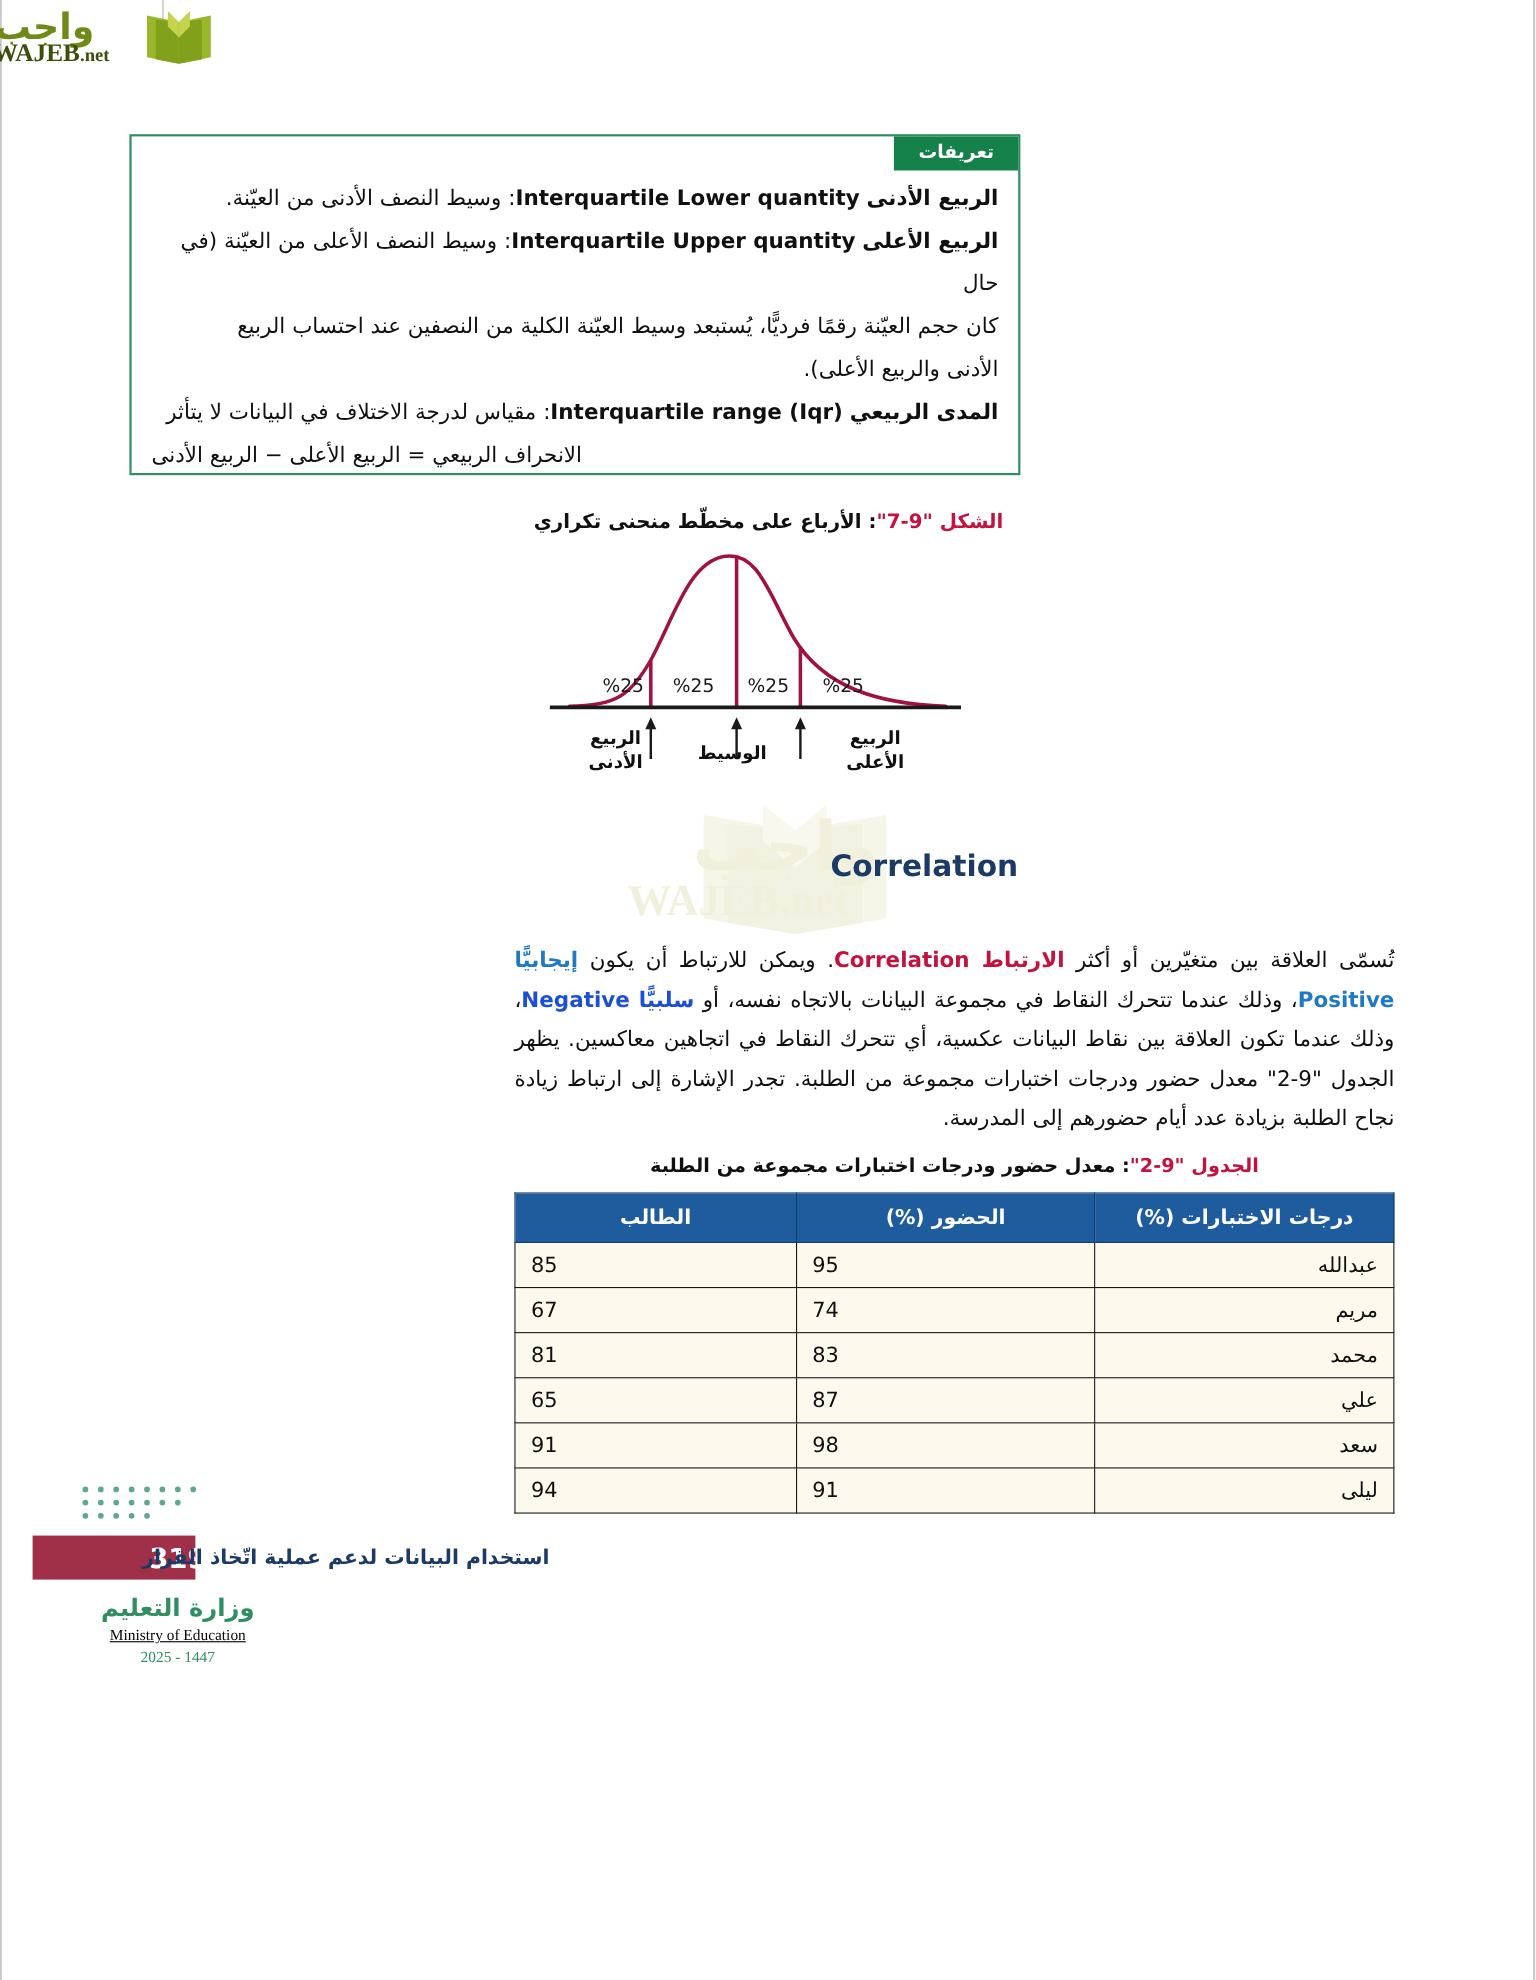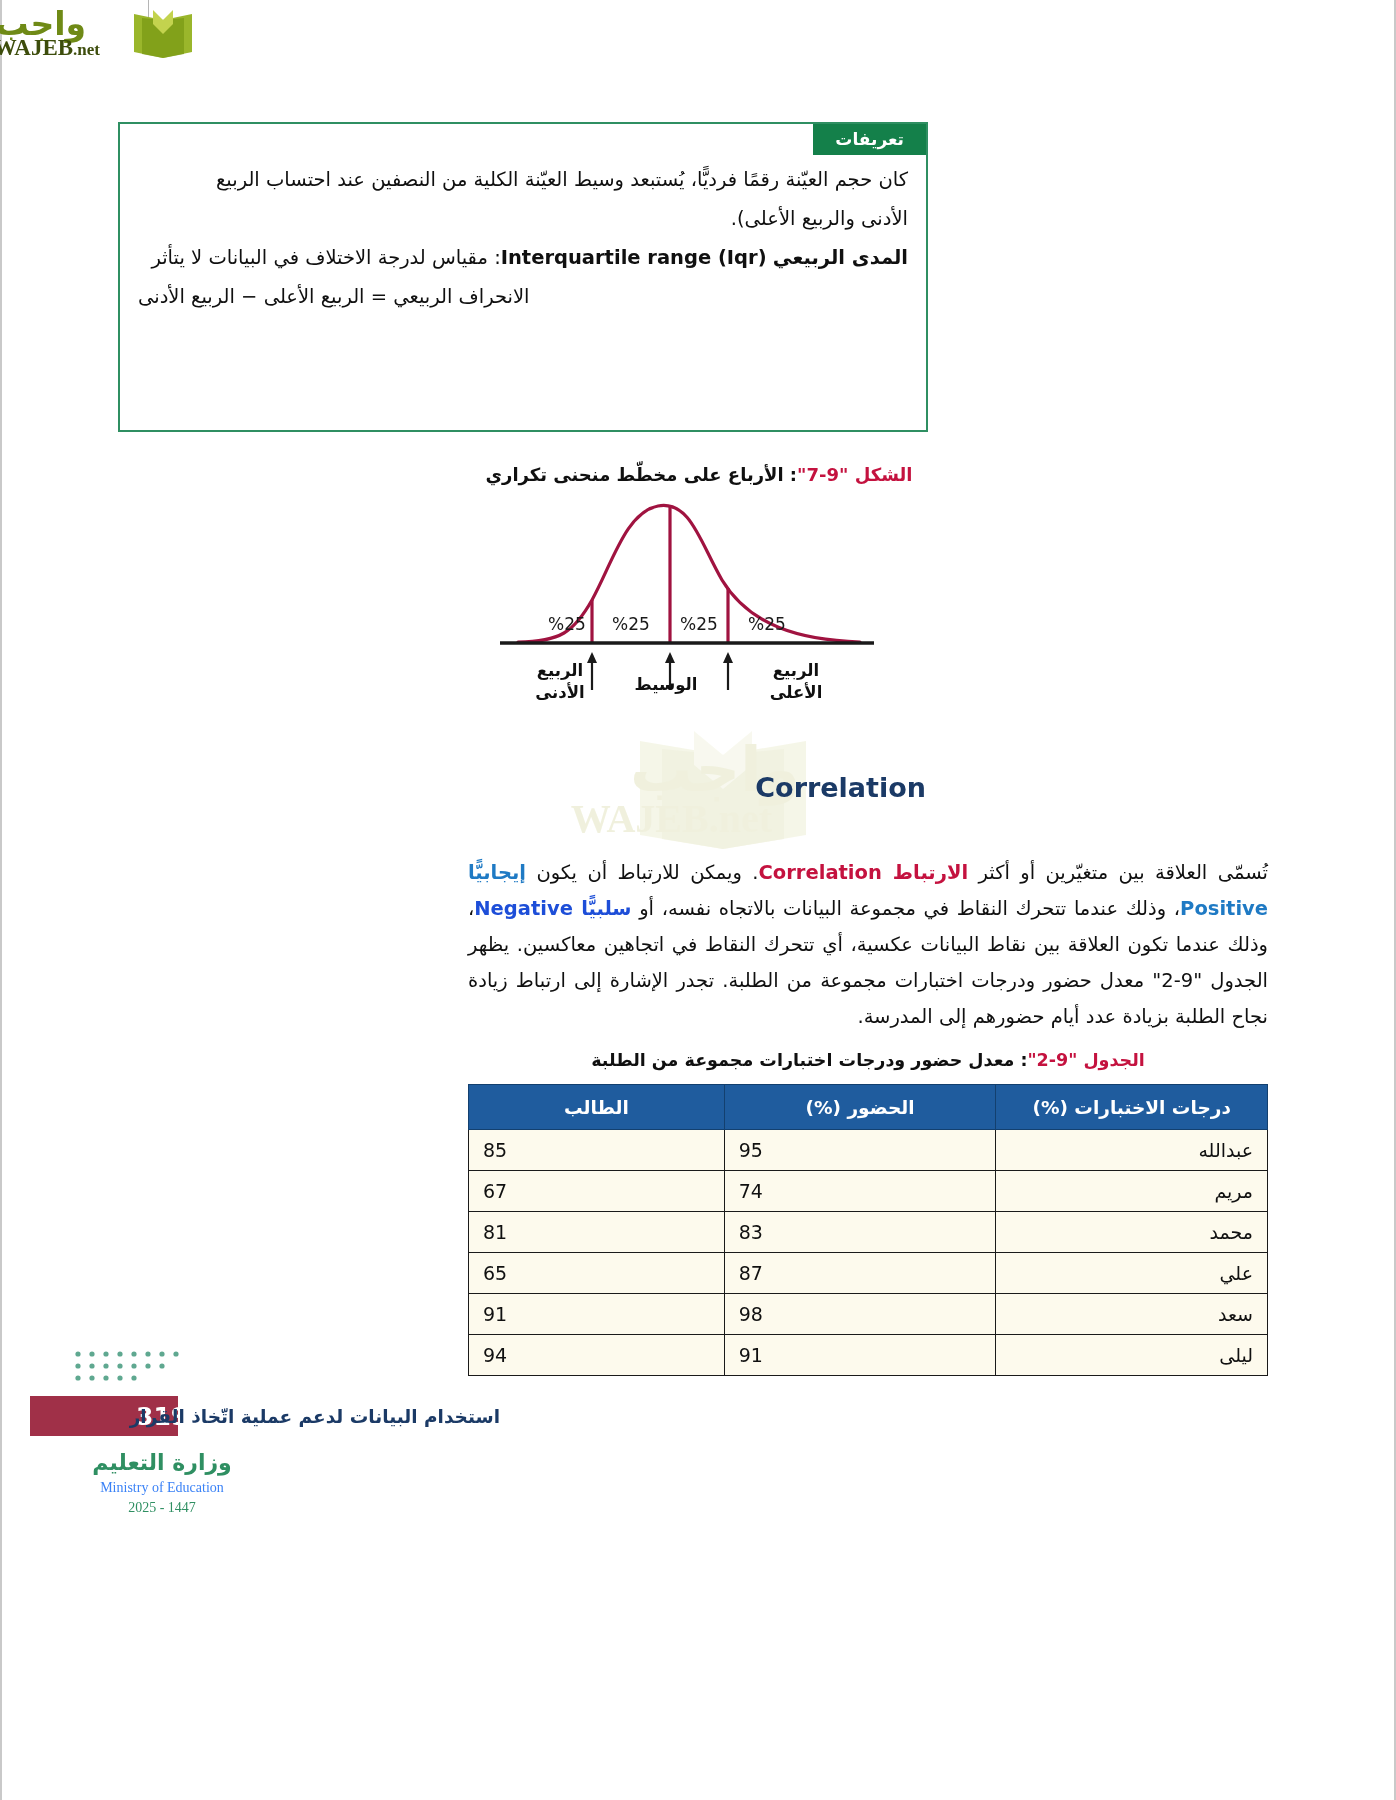--- a/index.html
+++ b/index.html
@@ -302,24 +302,25 @@
   }
   .moe-ar {
     font-size: 22px;
     font-weight: bold;
     color: #2f8f62;
     letter-spacing: 2px;
     line-height: 30px;
   }
   .moe-en {
     font-size: 14px;
-    color: #3b82f6;
+    color: #000000;
     direction: ltr;
     line-height: 20px;
     font-family: "Liberation Serif", serif;
+    text-decoration: underline;
   }
   .moe-yr {
     font-size: 14px;
     color: #2f8f62;
     direction: ltr;
     line-height: 20px;
     font-family: "Liberation Serif", serif;
   }
 </style>
 </head>
@@ -338,20 +339,22 @@
     <path d="M33 10 L33 48 L12 44 L12 8 Z" fill="#7a9a16" opacity="0.75"></path>
     <path d="M33 10 L33 48 L54 44 L54 8 Z" fill="#7a9a16" opacity="0.75"></path>
     <path d="M23 0 L33 10 L33 24 L23 14 Z" fill="#c3d34e"></path>
     <path d="M43 0 L33 10 L33 24 L43 14 Z" fill="#c3d34e"></path>
   </svg>
 </div>
 
 <div class="def-box">
   <div class="def-tab">تعريفات</div>
   <div class="def-body">
+    <p><b>الربيع الأدنى</b> <b>Interquartile Lower quantity</b><span>: وسيط النصف الأدنى من العيّنة.</span></p>
+    <p><b>الربيع الأعلى</b> <b>Interquartile Upper quantity</b><span>: وسيط النصف الأعلى من العيّنة (في حال</span></p>
     <p><span>كان حجم العيّنة رقمًا فرديًّا، يُستبعد وسيط العيّنة الكلية من النصفين عند احتساب الربيع</span></p>
     <p><span>الأدنى والربيع الأعلى).</span></p>
     <p><b>المدى الربيعي</b> <b>Interquartile range (Iqr)</b><span>: مقياس لدرجة الاختلاف في البيانات لا يتأثر</span></p>
     <p class="def-formula">الانحراف الربيعي = الربيع الأعلى − الربيع الأدنى</p>
   </div>
 </div>
 
 <div class="fig-caption"><span class="lbl">الشكل "9-7"</span><span>: الأرباع على مخطّط منحنى تكراري</span></div>
 
 <div class="figure">

